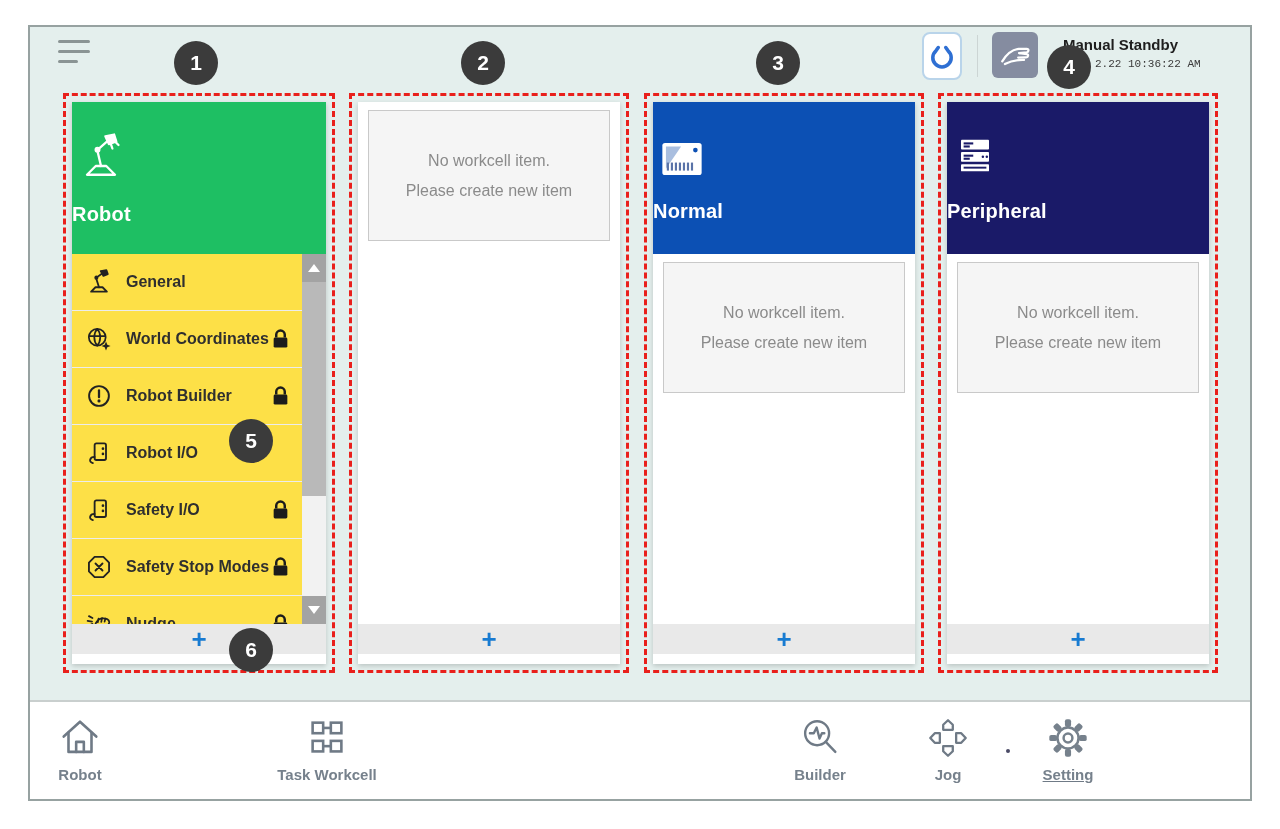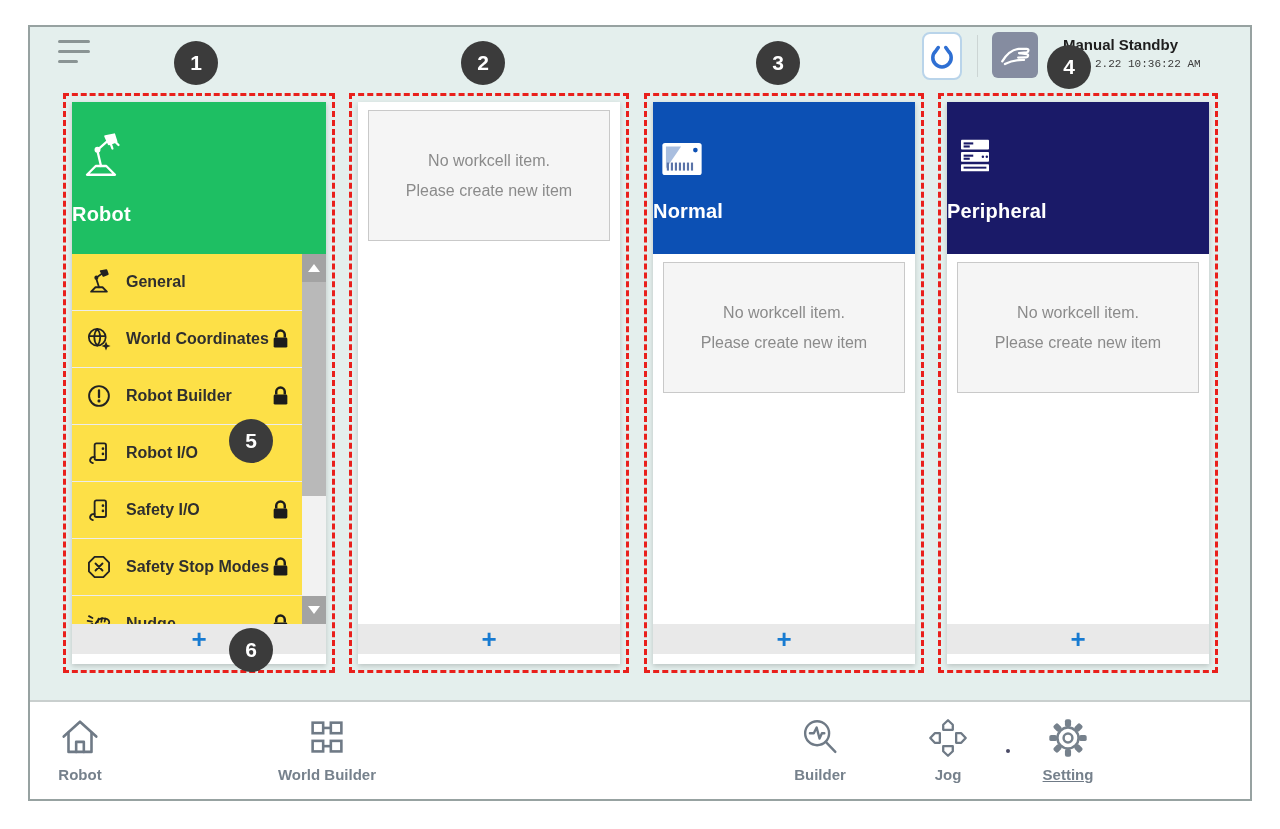--- a/index.html
+++ b/index.html
@@ -336,21 +336,21 @@
       <div class="nicon">
         <svg width="46" height="46" viewBox="0 0 48 48" fill="none" stroke="#6f7a86" stroke-width="2.7">
           <rect x="9" y="8" width="11" height="11"></rect>
             <rect x="28" y="8" width="11" height="11"></rect>
             <path d="M20 13.5 H28"></path>
           <rect x="9" y="27" width="11" height="11"></rect>
             <rect x="28" y="27" width="11" height="11"></rect>
             <path d="M20 32.5 H28"></path>
         </svg>
       </div>
-      <div class="nlabel">World Builder</div>
+      <div class="nlabel">Task Workcell</div>
     </div>
     <div class="nav-item" style="left:715px;">
       <div class="nicon">
         <svg width="46" height="46" viewBox="0 0 48 48" fill="none" stroke="#6f7a86" stroke-width="2.5" stroke-linecap="round" stroke-linejoin="round">
           <circle cx="21" cy="19" r="12.5"></circle>
           <path d="M13.5 19 H17.5 L20.5 13 L23.5 24.5 L26 19 H28.5"></path>
           <path d="M30.5 28.5 L40 38.5"></path>
         </svg>
       </div>
       <div class="nlabel">Builder</div>

